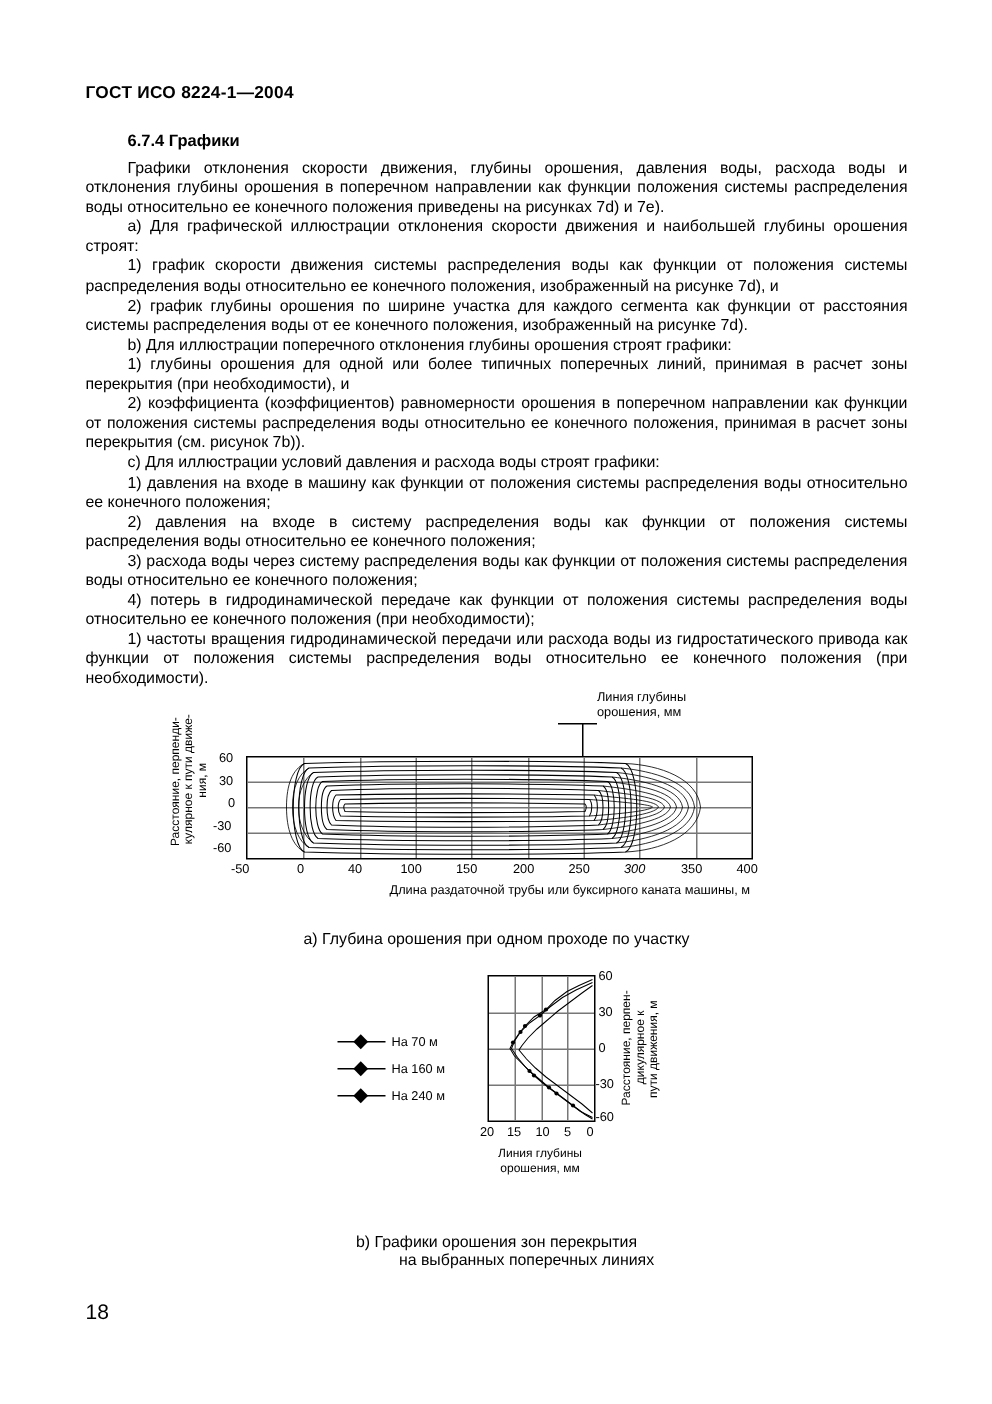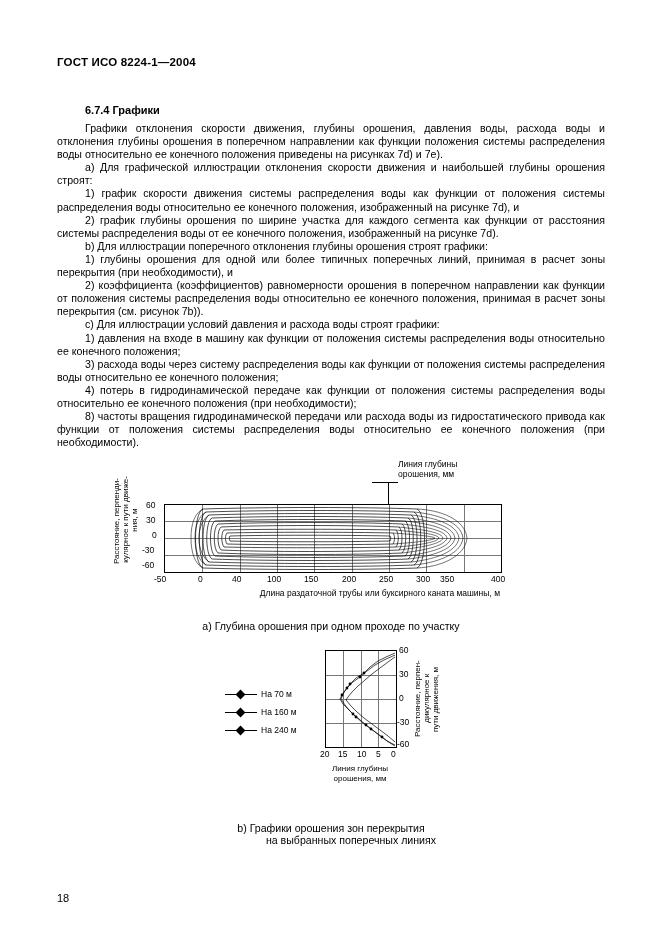--- a/index.html
+++ b/index.html
@@ -31,21 +31,21 @@
   }
   .content {
     position: absolute;
     left: 57px;
     top: 88px;
     width: 548px;
   }
   .sec-title {
     font-size: 11px;
     font-weight: bold;
-    margin: 16px 0 6px 28px;
+    margin: 0 0 6px 28px;
   }
   p.body {
     font-size: 10.6px;
     line-height: 13.1px;
     margin: 0;
     text-align: justify;
     text-justify: inter-word;
   }
   p.ind {
     text-indent: 28px;
@@ -53,22 +53,22 @@
   .fig {
     position: absolute;
   }
   .caption {
     font-size: 10.6px;
     text-align: center;
   }
   .pagenum {
     position: absolute;
     left: 57px;
-    top: 892px;
-    font-size: 11px;
+    top: 866px;
+    font-size: 14px;
   }
   
   #chartA {
     left: 120px;
     top: 470px;
     width: 420px;
     height: 140px;
   }
   .axis-label-v {
     position: absolute;
@@ -164,23 +164,24 @@
     <div class="sec-title">6.7.4 Графики</div>
     <p class="body ind">Графики отклонения скорости движения, глубины орошения, давления воды, расхода воды и отклонения глубины орошения в поперечном направлении как функции положения системы распределения воды относительно ее конечного положения приведены на рисунках 7d) и 7e).</p>
     <p class="body ind">a) Для графической иллюстрации отклонения скорости движения и наибольшей глубины орошения строят:</p>
     <p class="body ind">1) график скорости движения системы распределения воды как функции от положения системы распределения воды относительно ее конечного положения, изображенный на рисунке 7d), и</p>
     <p class="body ind">2) график глубины орошения по ширине участка для каждого сегмента как функции от расстояния системы распределения воды от ее конечного положения, изображенный на рисунке 7d).</p>
     <p class="body ind">b) Для иллюстрации поперечного отклонения глубины орошения строят графики:</p>
     <p class="body ind">1) глубины орошения для одной или более типичных поперечных линий, принимая в расчет зоны перекрытия (при необходимости), и</p>
     <p class="body ind">2) коэффициента (коэффициентов) равномерности орошения в поперечном направлении как функции от положения системы распределения воды относительно ее конечного положения, принимая в расчет зоны перекрытия (см. рисунок 7b)).</p>
     <p class="body ind">c) Для иллюстрации условий давления и расхода воды строят графики:</p>
     <p class="body ind">1) давления на входе в машину как функции от положения системы распределения воды относительно ее конечного положения;</p>
+    <p class="body ind">2) давления на входе в систему распределения воды как функции от положения системы распределения воды относительно ее конечного положения;</p>
     <p class="body ind">3) расхода воды через систему распределения воды как функции от положения системы распределения воды относительно ее конечного положения;</p>
     <p class="body ind">4) потерь в гидродинамической передаче как функции от положения системы распределения воды относительно ее конечного положения (при необходимости);</p>
-    <p class="body ind">8) частоты вращения гидродинамической передачи или расхода воды из гидростатического привода как функции от положения системы распределения воды относительно ее конечного положения (при необходимости).</p>
+    <p class="body ind">1) частоты вращения гидродинамической передачи или расхода воды из гидростатического привода как функции от положения системы распределения воды относительно ее конечного положения (при необходимости).</p>
   </div>
 
   <div class="fig" id="chartA">
 
     <div class="annot" style="left:278px; top:-11px; width:120px;">
       <span>Линия глубины</span><br>
       <span>орошения, мм</span>
     </div>
     <div class="leader" style="left:268px; top:12px; width:1px; height:24px;"></div>
     <div class="leader" style="left:252px; top:12px; width:26px; height:1px;"></div>
@@ -240,22 +241,22 @@
       </svg>
     </div>
 
     <div class="tick-lbl" style="left:34px; top:104px;">-50</div>
     <div class="tick-lbl" style="left:78px; top:104px;">0</div>
     <div class="tick-lbl" style="left:112px; top:104px;">40</div>
     <div class="tick-lbl" style="left:147px; top:104px;">100</div>
     <div class="tick-lbl" style="left:184px; top:104px;">150</div>
     <div class="tick-lbl" style="left:222px; top:104px;">200</div>
     <div class="tick-lbl" style="left:259px; top:104px;">250</div>
-    <div class="tick-lbl" style="left:296px; top:104px;">300</div>
-    <div class="tick-lbl" style="left:320px; top:104px;">350</div>
+    <div class="tick-lbl" style="left:296px; top:104px;font-style:italic;">300</div>
+    <div class="tick-lbl" style="left:334px; top:104px;">350</div>
     <div class="tick-lbl" style="left:371px; top:104px;">400</div>
 
     <div class="annot" style="left:44px; top:118px; width:336px; text-align:right;">Длина раздаточной трубы или буксирного каната машины, м</div>
   </div>
 
   <div class="caption" style="position:absolute; left:57px; top:620px; width:548px;">a) Глубина орошения при одном проходе по участку</div>
 
   <div class="fig" id="chartB">
 
     <div class="legend-row" style="left:0px; top:39px;">

